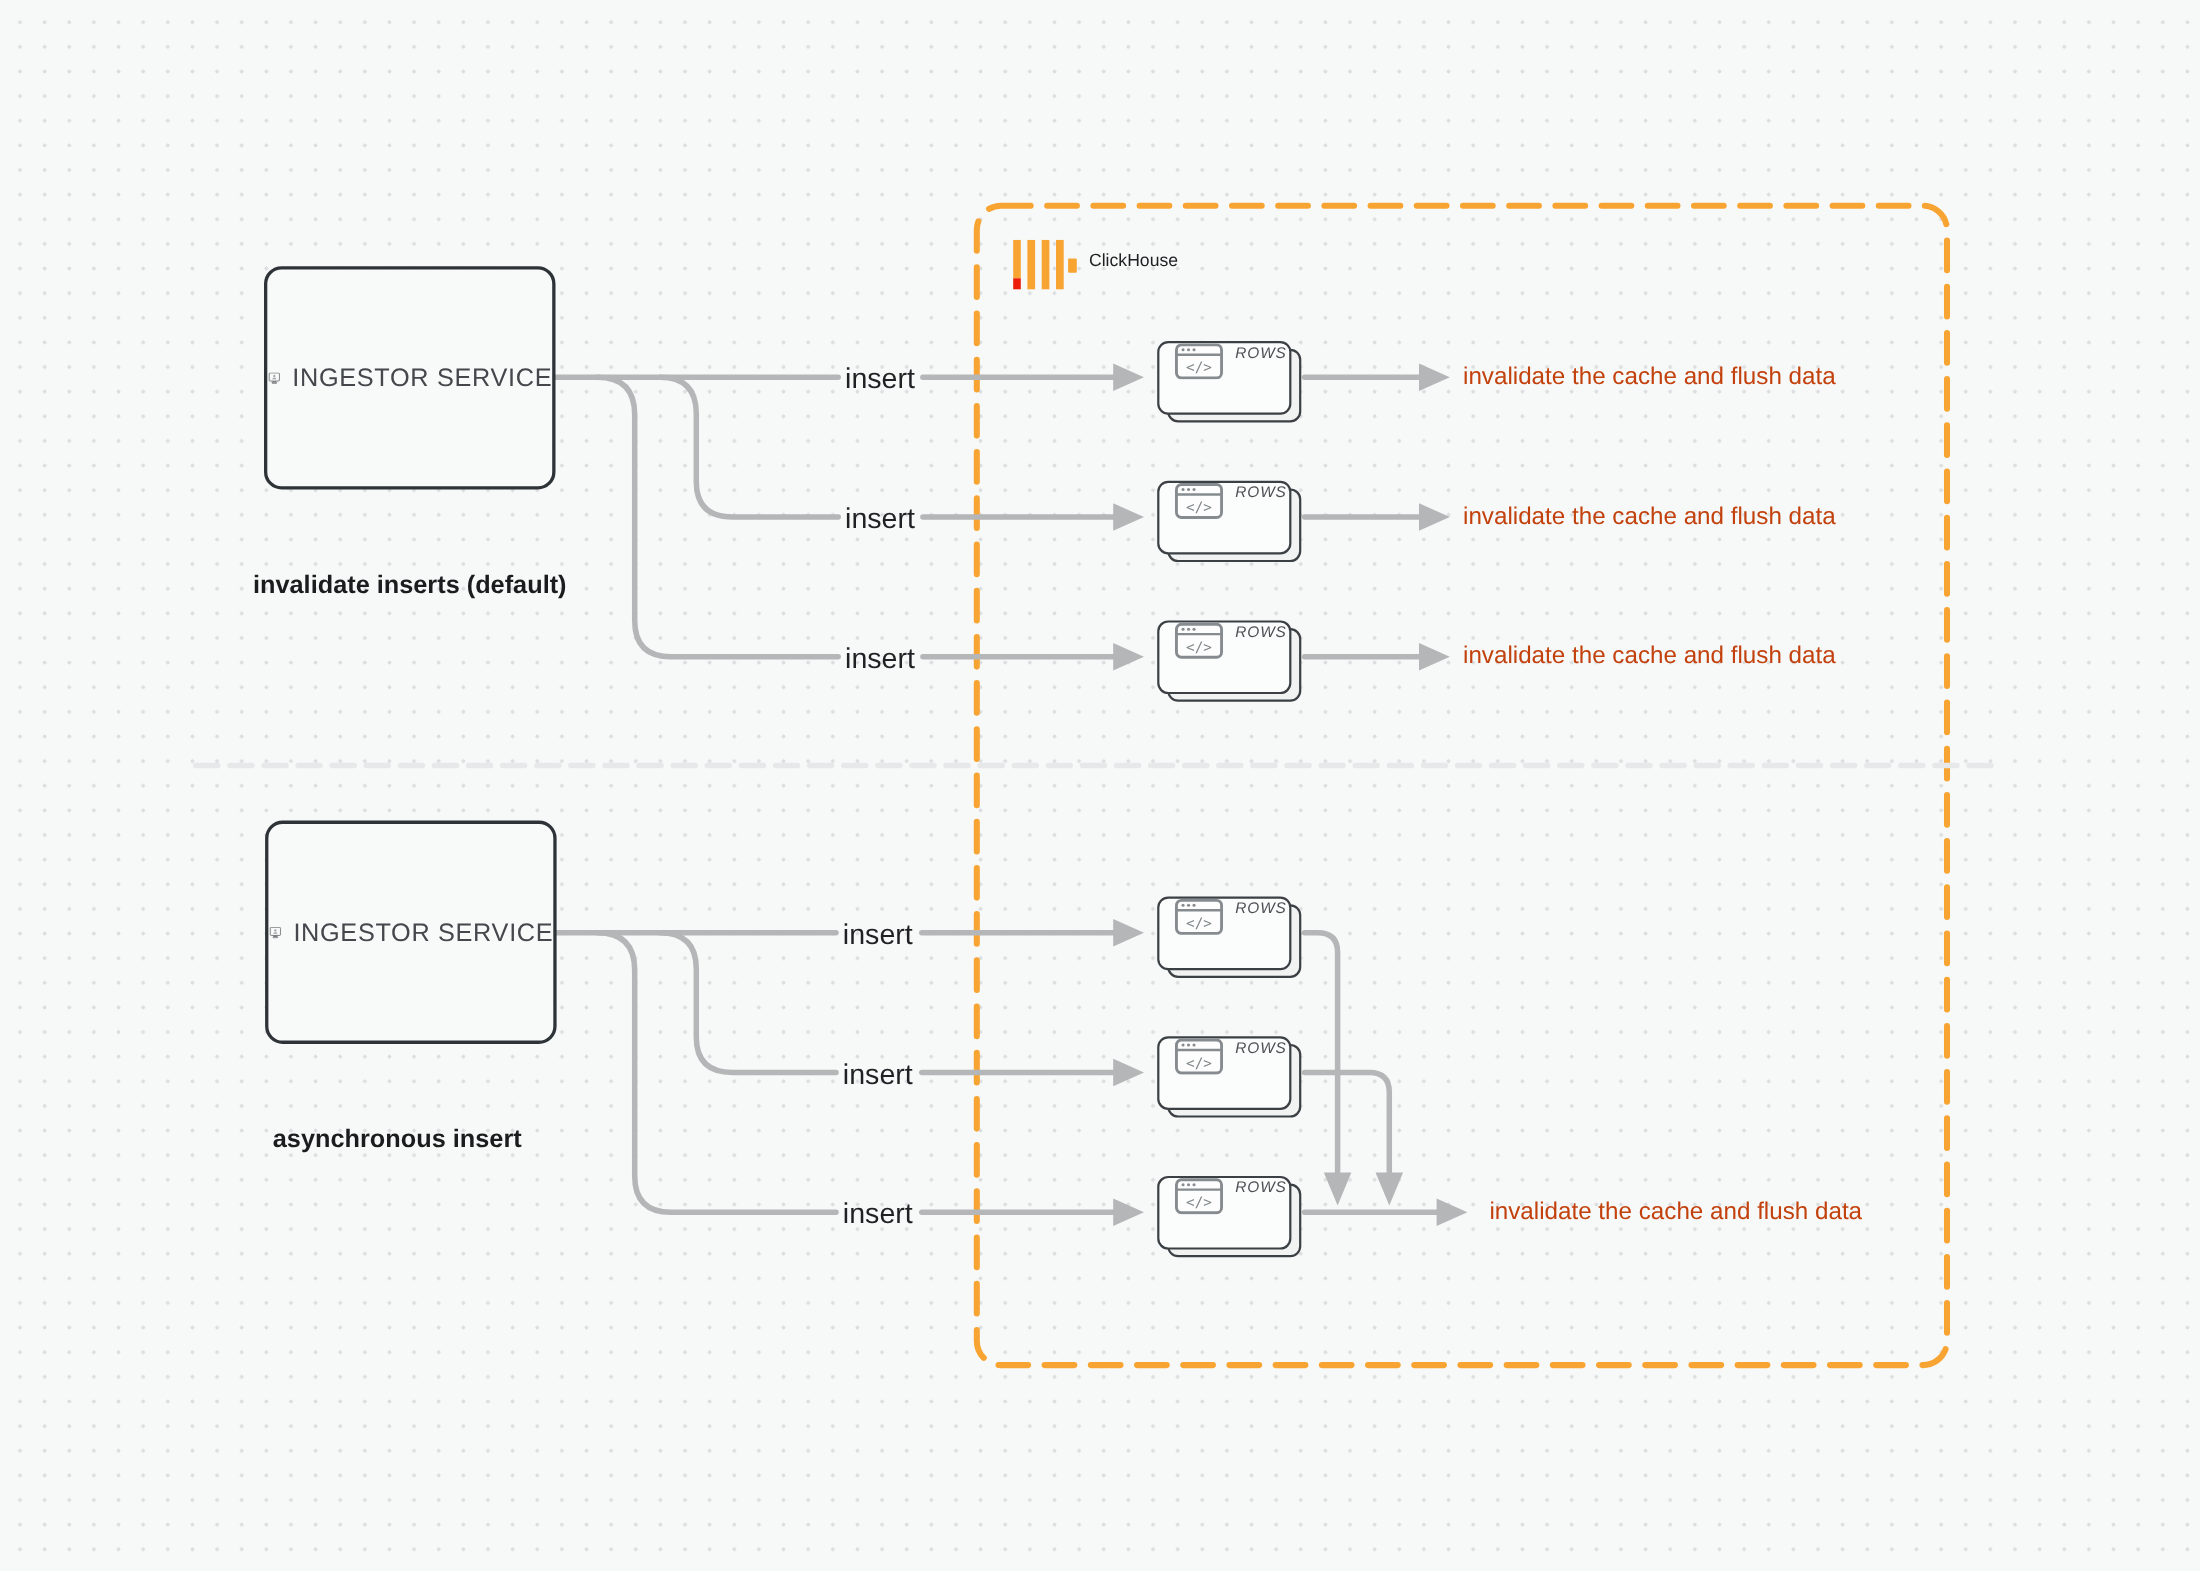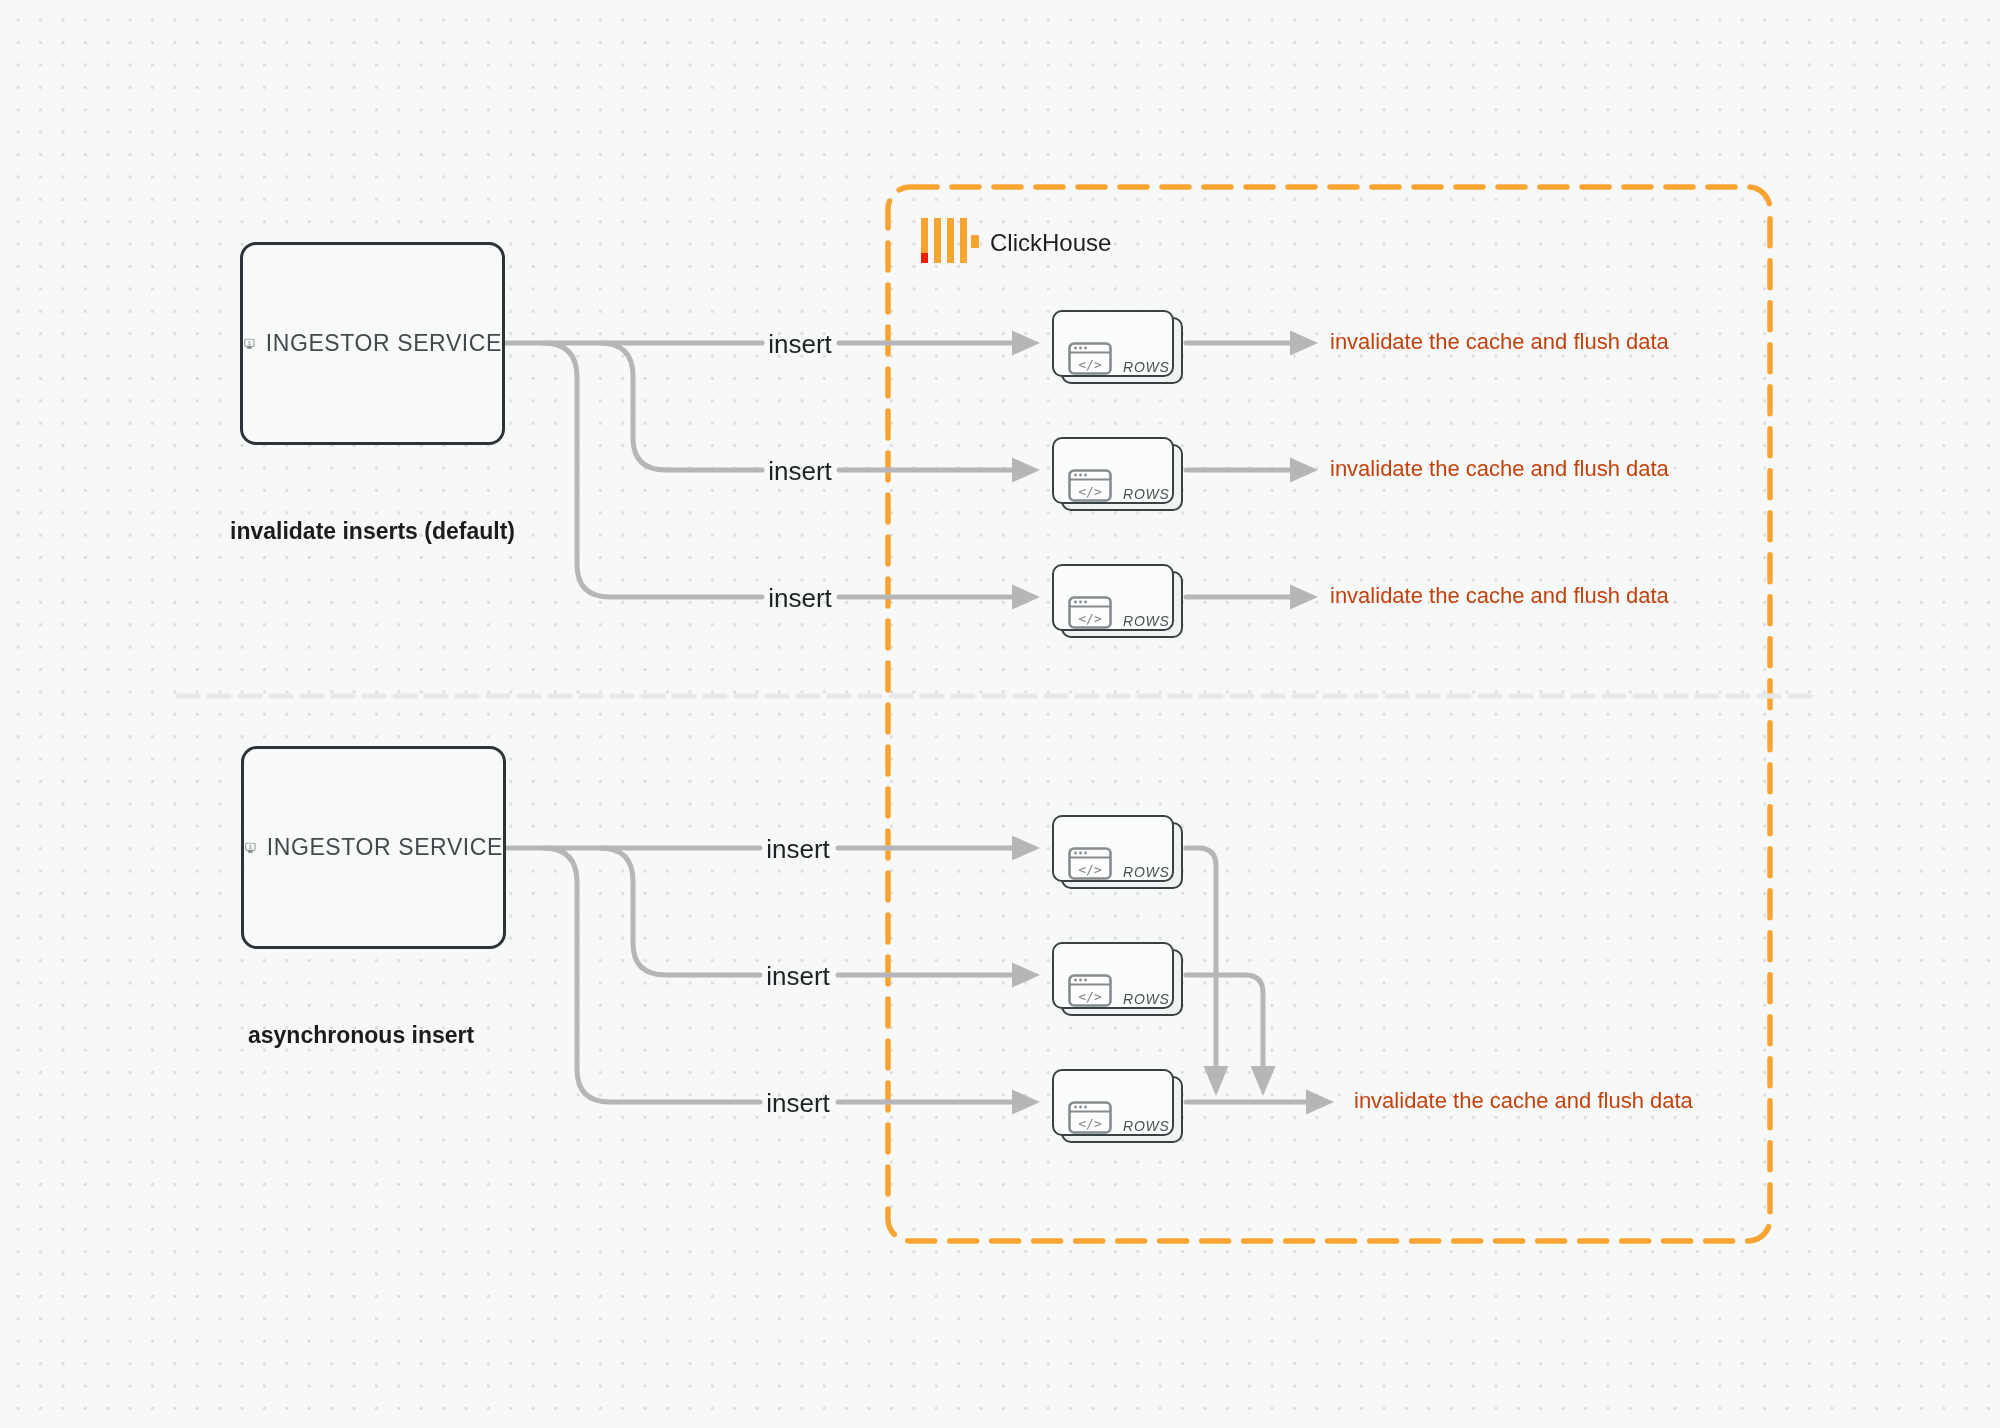--- a/index.html
+++ b/index.html
@@ -23,30 +23,30 @@
   }
   .ingestor-label{font-size:23px;color:#44484c;letter-spacing:.6px;white-space:nowrap;}
 
   .caption{position:absolute;z-index:2;font-size:23px;font-weight:bold;color:#1a1c1e;white-space:nowrap;}
 
   .rowcard{position:absolute;width:131px;height:74px;z-index:2;}
   .rc-back{position:absolute;left:9px;top:7px;width:122px;height:67px;box-sizing:border-box;
     background:#f1f2f2;border:2.5px solid #3b4044;border-radius:10px;}
   .rc-front{position:absolute;left:0;top:0;width:122px;height:67px;box-sizing:border-box;
     background:#fbfcfc;border:2.5px solid #3b4044;border-radius:10px;
-    display:flex;align-items:flex-end;gap:11px;padding-left:14px;}
+    display:flex;align-items:flex-start;gap:11px;padding-left:14px;}
   .rc-label{font-size:14px;font-style:italic;color:#4b5054;letter-spacing:.8px;}
   .browser-ic{width:44px;height:33px;flex:0 0 auto;}
 
   .insert-label{position:absolute;z-index:2;width:80px;text-align:center;
     font-size:26px;color:#1f2224;white-space:nowrap;}
   .result-label{position:absolute;z-index:2;font-size:22px;color:#c2410c;white-space:nowrap;}
 
   .ch-logo{position:absolute;z-index:2;width:58px;height:46px;}
-  .ch-title{position:absolute;z-index:2;font-size:24px;font-weight:500;color:#1d1f21;white-space:nowrap;}
+  .ch-title{position:absolute;z-index:2;font-size:16px;font-weight:500;color:#1d1f21;white-space:nowrap;}
 </style>
 </head>
 <body>
 
 <div class="stage">
 
   <svg width="0" height="0" style="position:absolute" aria-hidden="true">
     <defs>
       <symbol id="sym-monitor" viewBox="0 0 120 100">
         <rect x="16" y="3" width="88" height="70" rx="9" fill="#edefef" stroke="#3a3f43" stroke-width="5"></rect>

